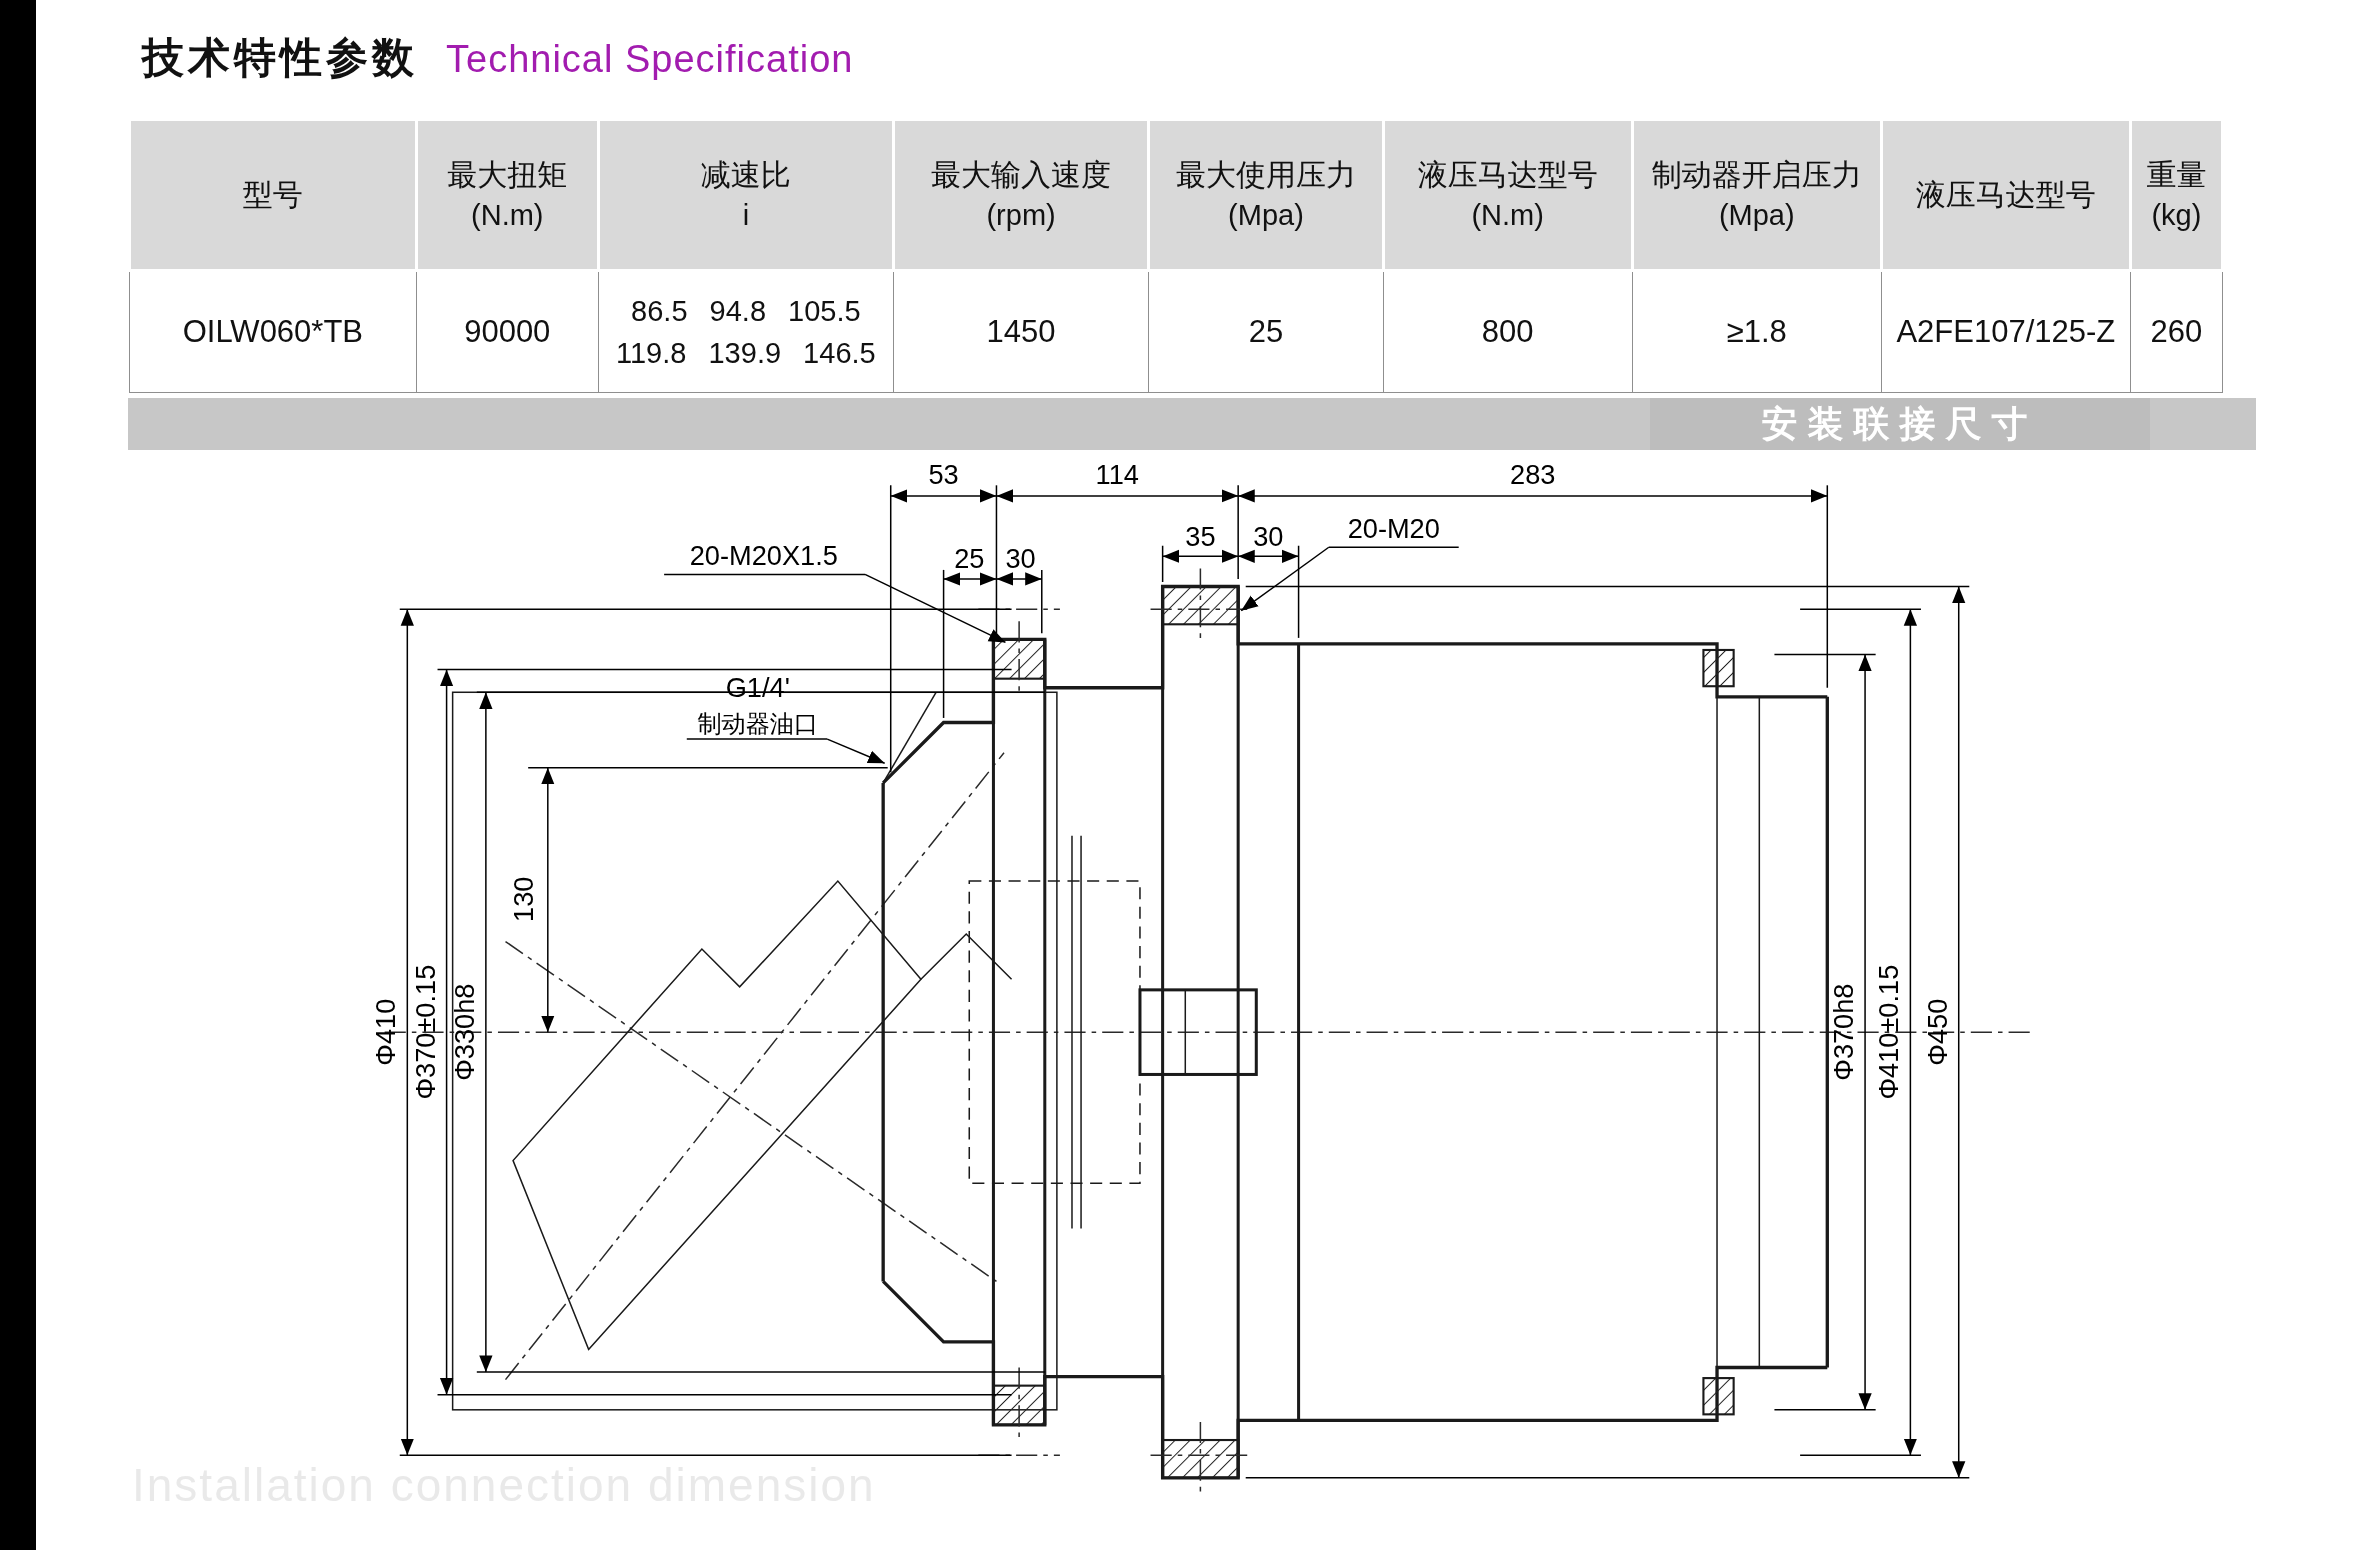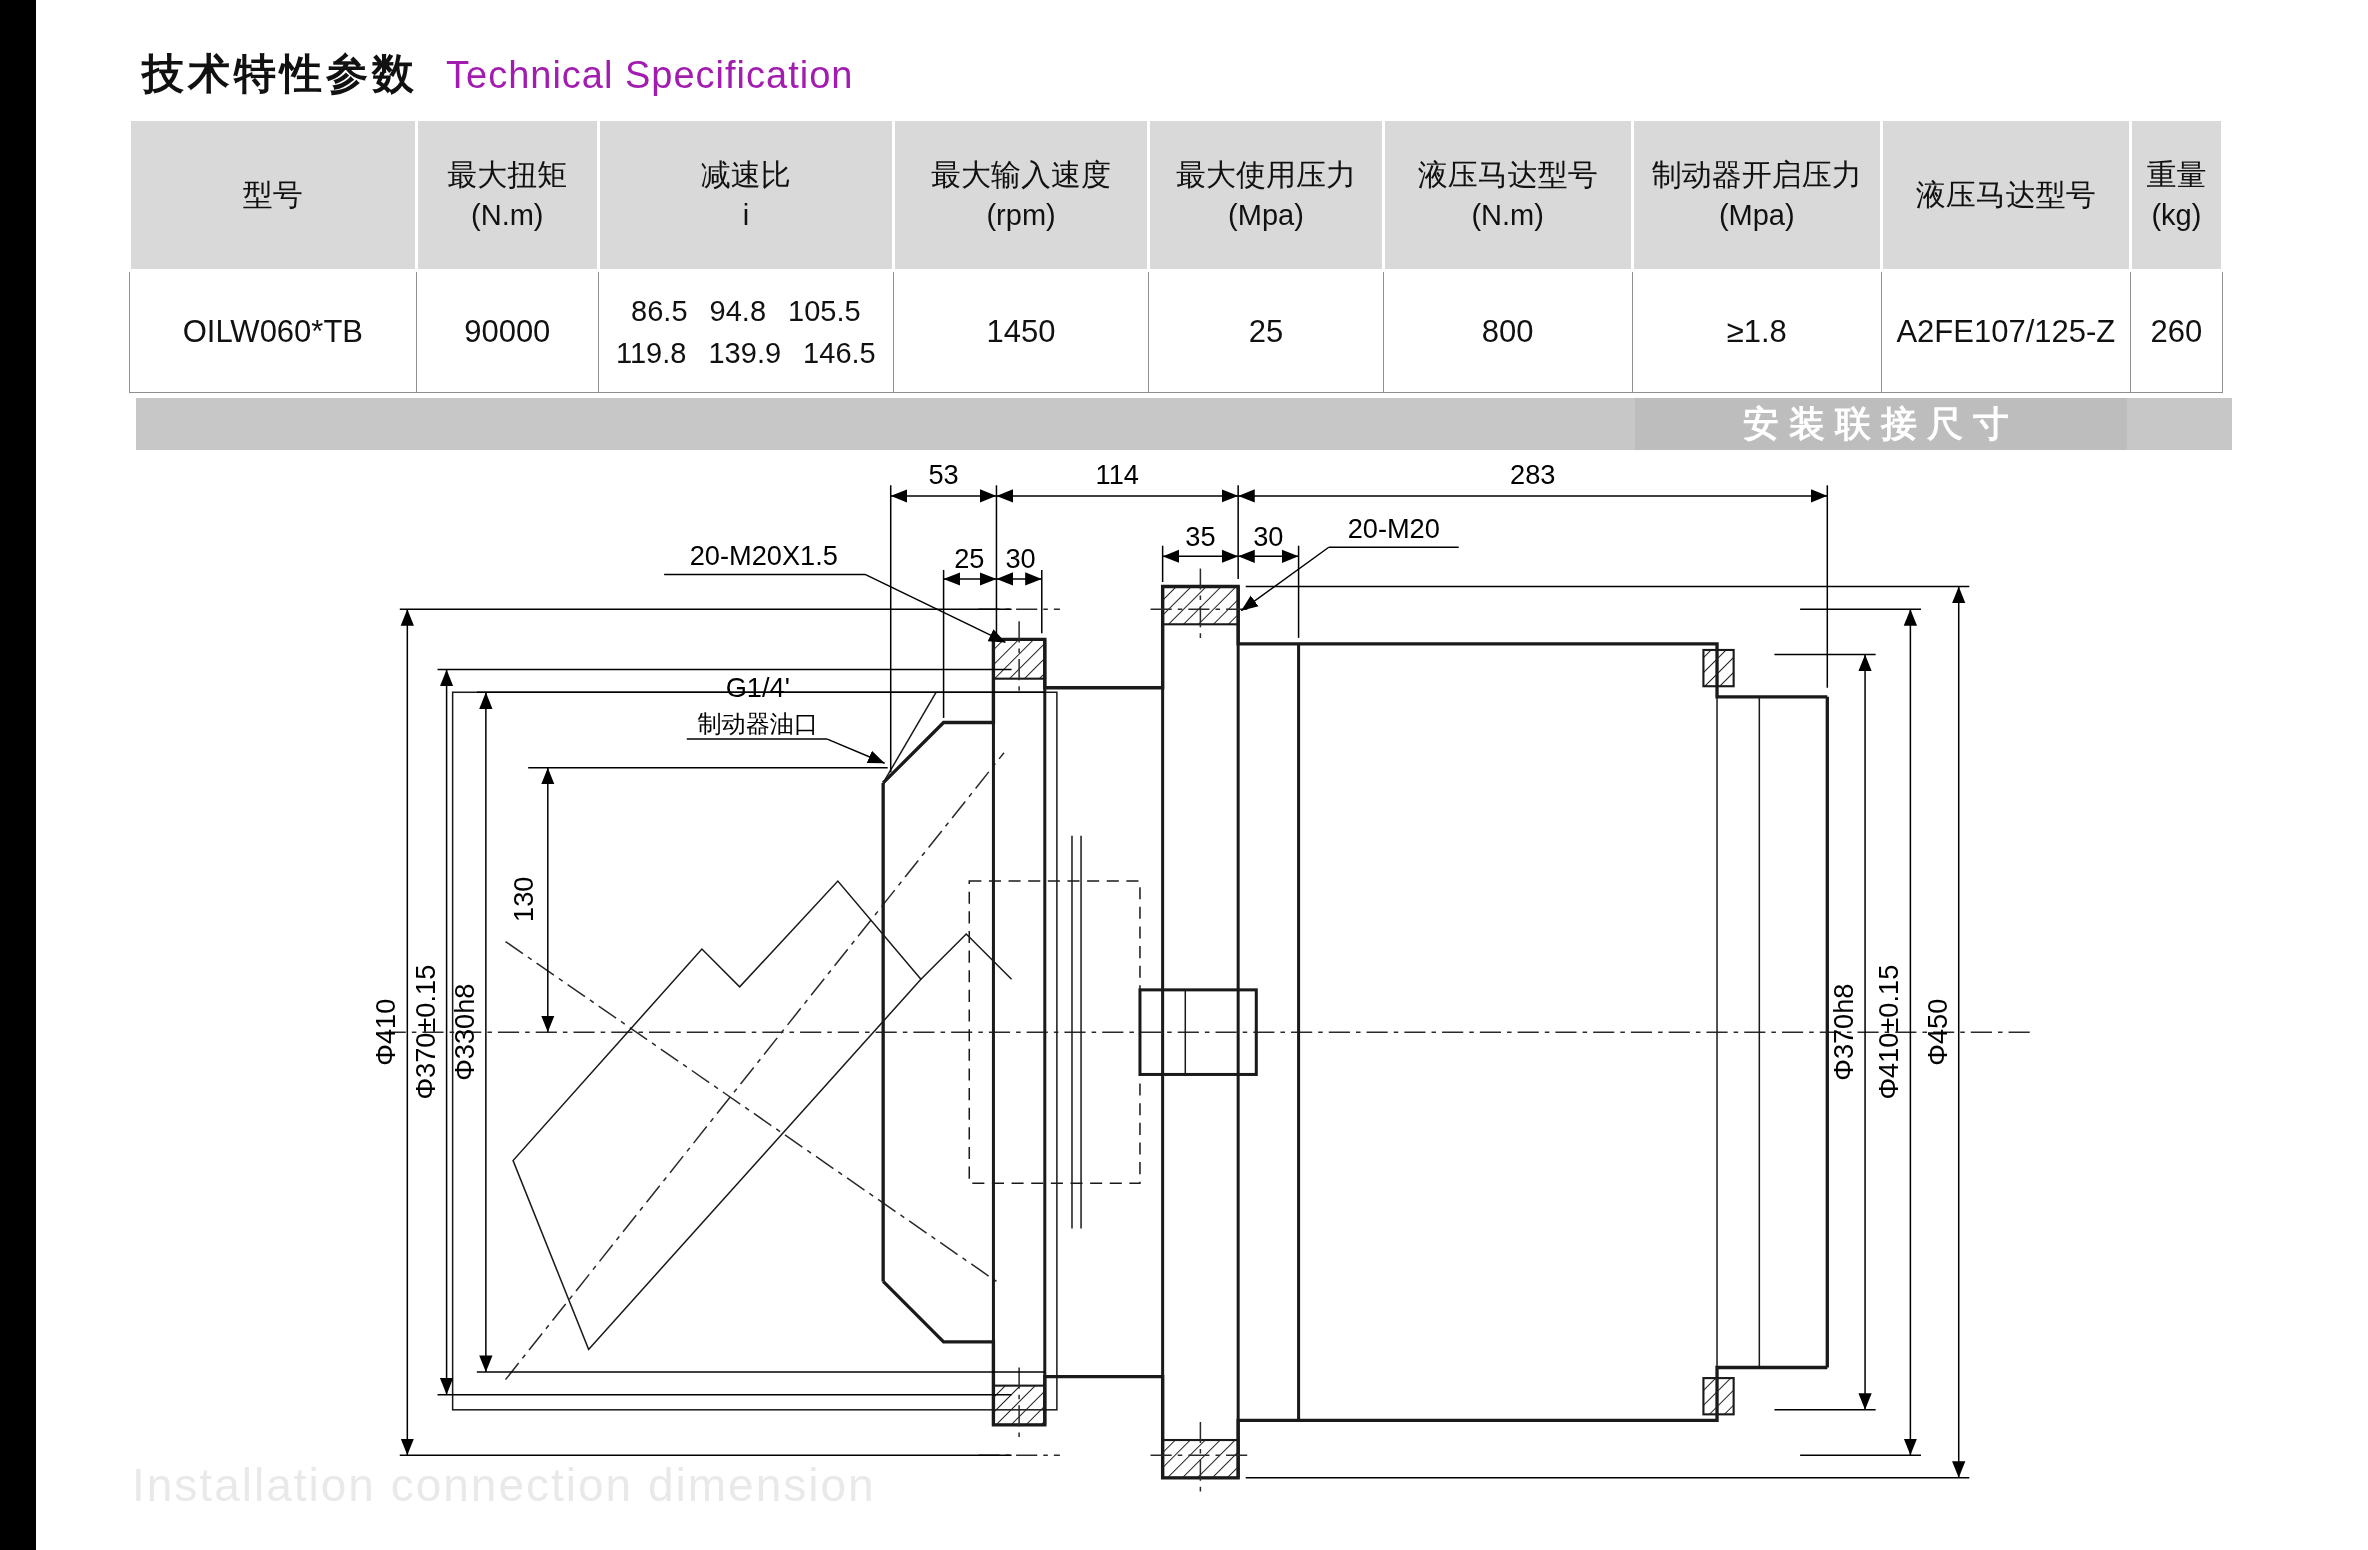--- a/index.html
+++ b/index.html
@@ -1,27 +1,27 @@
 <!DOCTYPE html>
 <html><head>
 <meta charset="utf-8">
 <style>
   html,body{margin:0;padding:0;background:#fff;}
   body{font-family:"Liberation Sans",sans-serif;color:#111;}
   .page{position:relative;width:2368px;height:1550px;background:#fff;overflow:hidden;}
   .leftbar{position:absolute;left:0;top:0;width:36px;height:1550px;background:#000;}
-  .titlebox{position:absolute;left:142px;top:30px;display:flex;align-items:baseline;gap:28px;margin-top:16px;}
+  .titlebox{position:absolute;left:142px;top:30px;display:flex;align-items:baseline;gap:28px;}
   .title-cn{font-size:42px;font-weight:bold;letter-spacing:4px;}
   .title-en{font-size:38px;font-weight:500;letter-spacing:1px;color:#a21caf;}
   table.spec{position:absolute;left:128px;top:118px;width:2096px;border-collapse:collapse;table-layout:fixed;}
   table.spec thead td{background:#d9d9d9;border:3px solid #fff;height:148px;text-align:center;vertical-align:middle;font-size:30px;font-weight:500;line-height:1.35;padding:0 4px;}
   table.spec tbody td{background:#fff;border:1.5px solid #8f8f8f;height:120px;text-align:center;vertical-align:middle;font-size:31px;padding:0 4px;}
   .h2{font-size:29px;}
   .ratio-line{font-size:29px;word-spacing:14px;line-height:1.45;}
-  .graybar{position:absolute;left:136px;top:398px;width:2096px;height:52px;background:#c7c7c7;}
+  .graybar{position:absolute;left:128px;top:398px;width:2096px;height:52px;background:#c7c7c7;padding-left:32px;}
   .graybar .darkseg{position:absolute;left:71.5%;top:0;width:23.5%;height:100%;background:#bdbdbd;display:flex;align-items:center;justify-content:center;}
   .graybar .seg-label{color:#fff;font-size:36px;font-weight:bold;letter-spacing:10px;}
   .watermark{position:absolute;left:132px;top:1458px;font-size:46px;color:#cfcfcf;opacity:.45;letter-spacing:2px;}
   .drawing{position:absolute;left:362px;top:458px;width:1707px;height:1103px;}
   
   .outline{stroke:#1a1a1a;stroke-width:2.2;fill:none;stroke-linejoin:miter;}
   .medium{stroke:#1a1a1a;stroke-width:2;fill:none;}
   .thin{stroke:#1a1a1a;stroke-width:1;fill:none;}
   .dashedln{stroke:#1a1a1a;stroke-width:1;fill:none;stroke-dasharray:8 5;}
   .phantom{stroke:#2a2a2a;stroke-width:1;fill:none;stroke-dasharray:14 4 3 4;}

